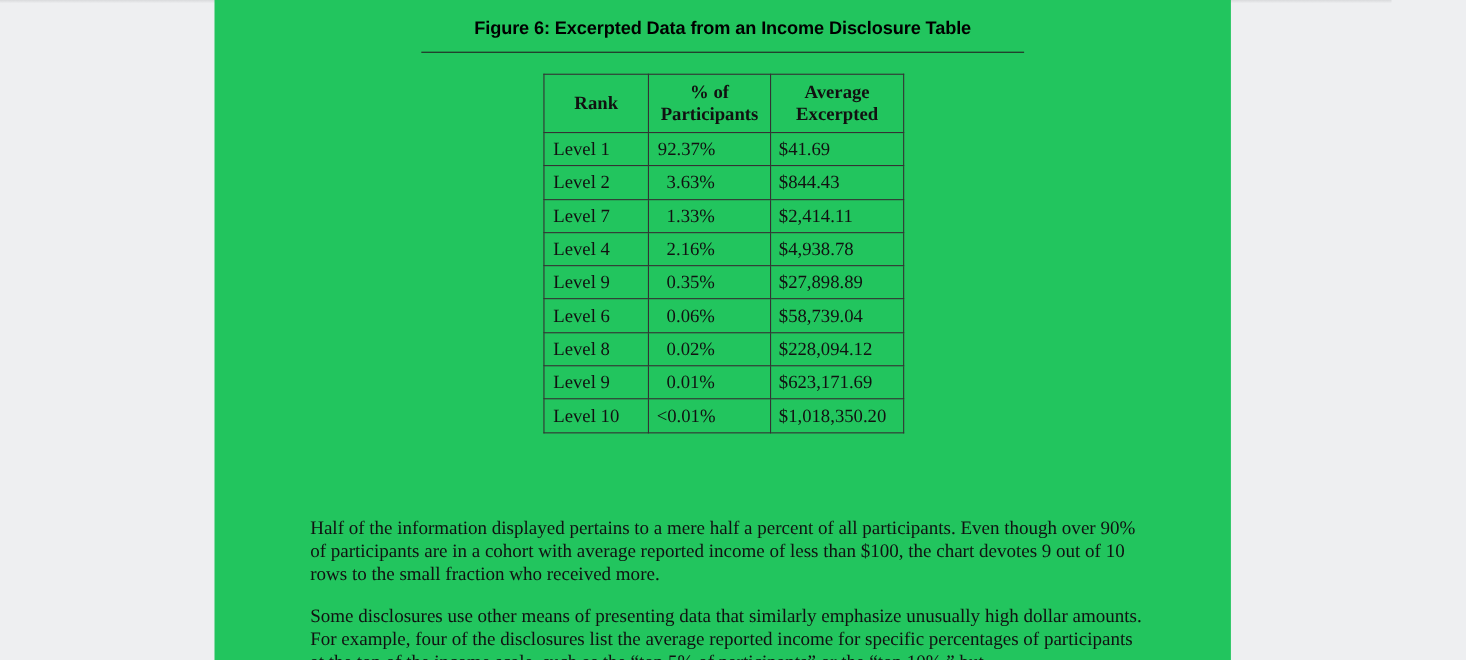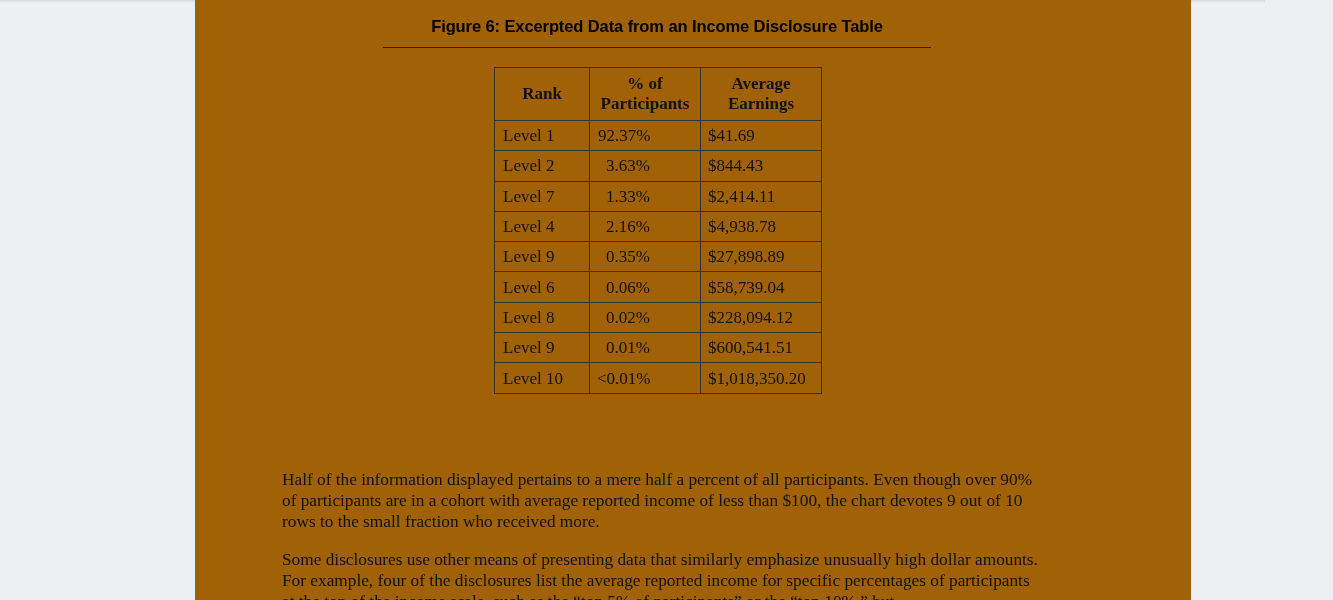--- a/index.html
+++ b/index.html
@@ -13,23 +13,23 @@
     .viewer {
       position: relative;
       width: 1333px;
       height: 600px;
       background: #eeeff1;
     }
     .page {
       position: absolute;
       left: 195px;
       top: 0;
-      width: 996px;
+      width: 924px;
       height: 600px;
-      background: #a16207;
+      background: #22c55e;
     }
     .top-shadow {
       position: absolute;
       left: 0;
       top: 0;
       width: 1265px;
       height: 3px;
       background: linear-gradient(#d9dadc, rgba(238,239,241,0));
     }
     .figure-title {
@@ -113,21 +113,21 @@
         <tr>
           <th class="c-rank">
             <span>Rank</span>
           </th>
           <th class="c-pct">
             <span>% of</span><br>
             <span>Participants</span>
           </th>
           <th class="c-earn">
             <span>Average</span><br>
-            <span>Earnings</span>
+            <span>Excerpted</span>
           </th>
         </tr>
       </thead>
       <tbody>
         <tr>
           <td class="rank">Level 1</td>
           <td class="pct">92.37%</td>
           <td class="earn">$41.69</td>
         </tr>
         <tr>
@@ -156,21 +156,21 @@
           <td class="earn">$58,739.04</td>
         </tr>
         <tr>
           <td class="rank">Level 8</td>
           <td class="pct indent">0.02%</td>
           <td class="earn">$228,094.12</td>
         </tr>
         <tr>
           <td class="rank">Level 9</td>
           <td class="pct indent">0.01%</td>
-          <td class="earn">$600,541.51</td>
+          <td class="earn">$623,171.69</td>
         </tr>
         <tr>
           <td class="rank">Level 10</td>
           <td class="pct lt">&lt;0.01%</td>
           <td class="earn">$1,018,350.20</td>
         </tr>
       </tbody>
     </table>
 
     <p class="body-text p1">Half of the information displayed pertains to a mere half a percent of all participants. Even though over 90% of participants are in a cohort with average reported income of less than $100, the chart devotes 9 out of 10 rows to the small fraction who received more.</p>

